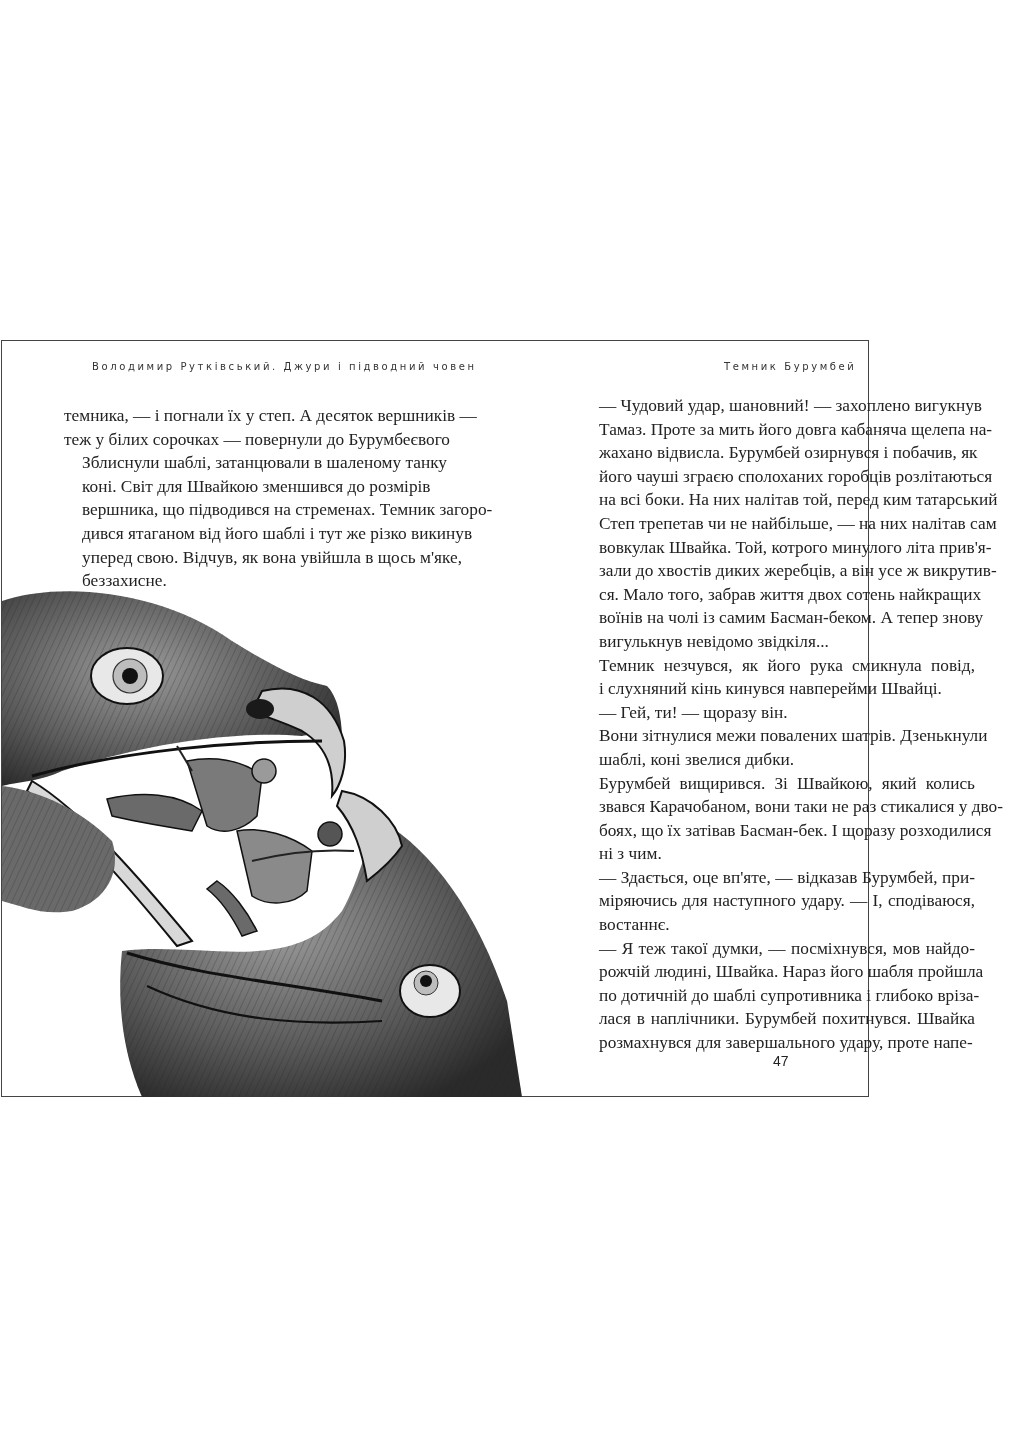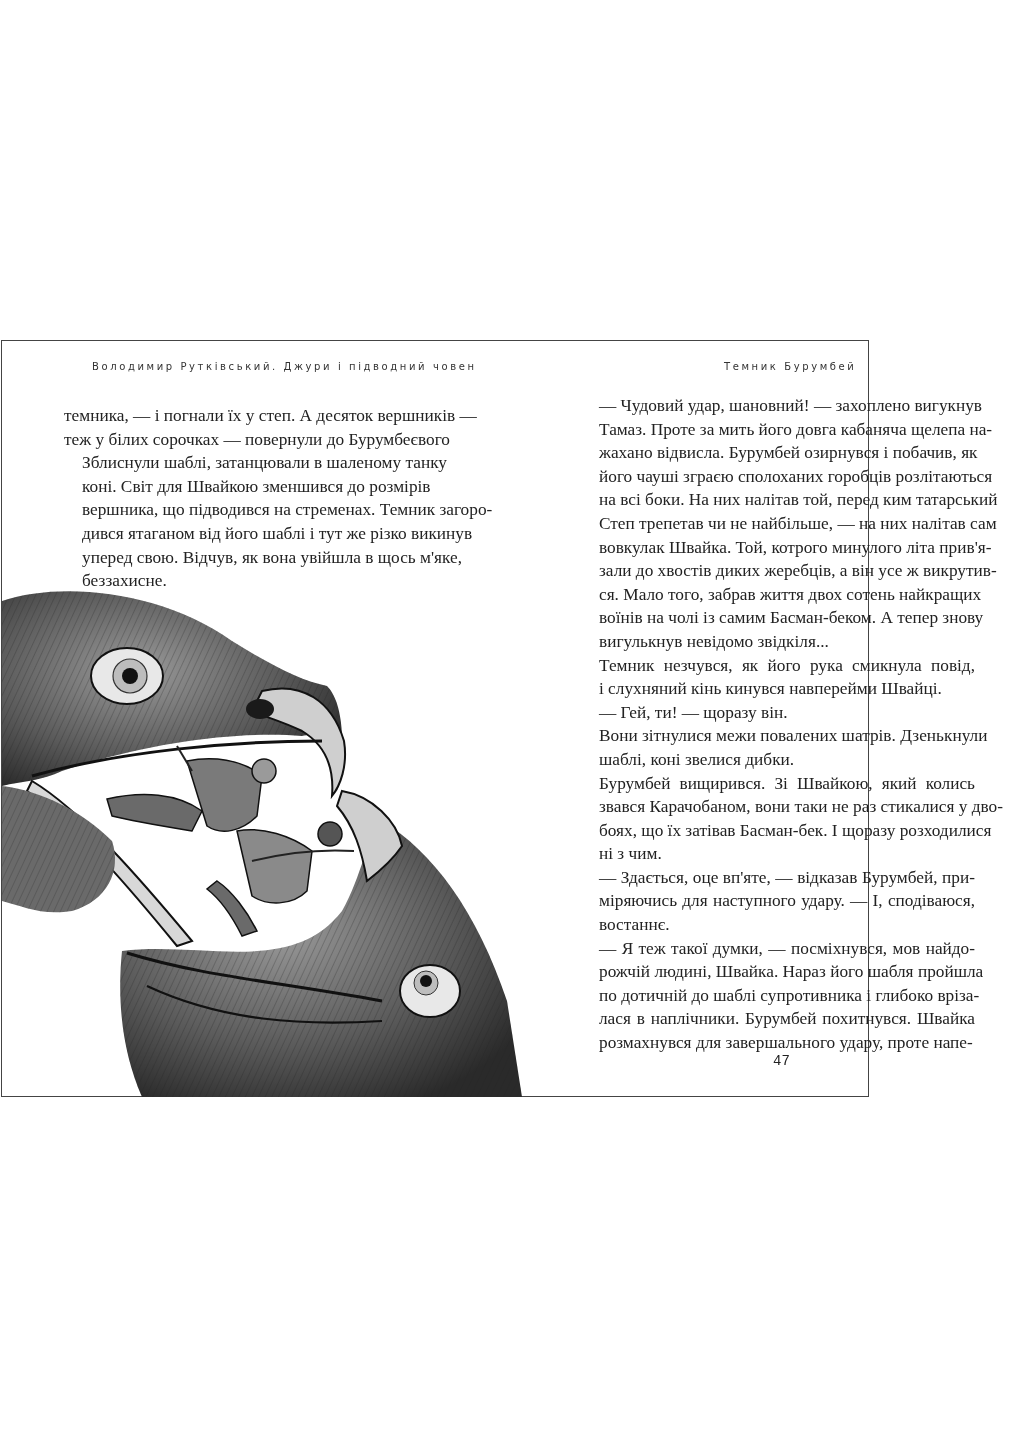--- a/index.html
+++ b/index.html
@@ -18,21 +18,21 @@
       position: absolute; font-family: "Liberation Serif", serif; font-size: 17.3px;
       line-height: 23.6px; color: #222; text-align: justify;
     }
     .left-col { left: 62px; top: 53px; width: 356px; margin-top: 10px; }
     .right-col { left: 579px; top: 53px; width: 394px; }
     .text-col p { margin: 0; text-indent: 0; }
     .text-col p.ind { text-indent: 18px; }
     .line { display: block; text-align: justify; text-align-last: justify; white-space: nowrap; }
     .line.last { text-align-last: left; }
     .page-num {
-      position: absolute; left: 771px; top: 712px; font-family: Liberation Mono, monospace;
+      position: absolute; left: 771px; top: 712px; font-family: Liberation Sans, sans-serif;
       font-size: 14px; color: #222;
     }
     .illustration { position: absolute; left: 0; top: 240px; width: 520px; height: 516px; }
   </style>
 </head>
 <body>
 
 <div class="spread">
 
   <div class="running-head rh-left">Володимир Рутківський. Джури і підводний човен</div>

